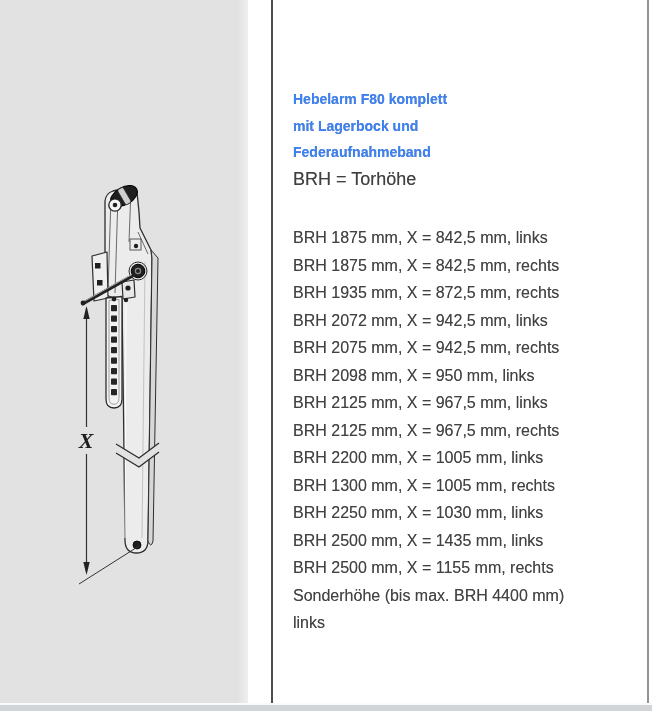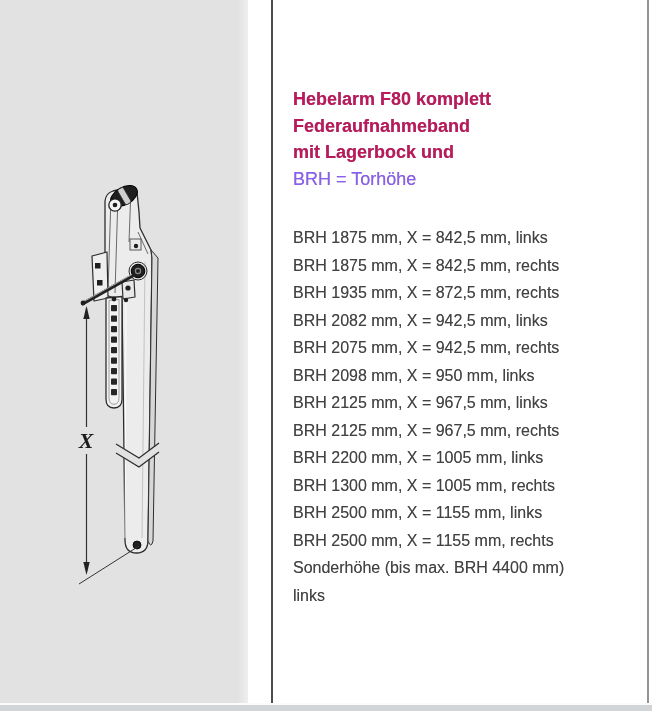--- a/index.html
+++ b/index.html
@@ -30,24 +30,24 @@
     border-top:2px solid #fbfbfb;
     box-sizing:content-box;
   }
   .content {
     position:absolute; left:293px; top:86px;
     color:#3d3d3d;
     text-shadow:0 0 0.5px rgba(70,70,70,0.6);
     white-space:nowrap;
   }
   .title-line {
-    font-size:18px; font-weight:bold; line-height:26.5px; color:#be185d;
+    font-size:14px; font-weight:bold; line-height:26.5px; color:#3b82f6;
   }
   .subtitle {
-    font-size:18px; line-height:26.5px; color:#8b5cf6;
+    font-size:18px; line-height:26.5px; color:#404040;
   }
   .spec-list {
     position:absolute; left:293px; top:224px;
     color:#424242; white-space:nowrap;
     text-shadow:0 0 0.5px rgba(70,70,70,0.55);
   }
   .spec-row { font-size:16px; line-height:27.5px; }
   svg { display:block; }
 </style>
 </head>
@@ -145,37 +145,38 @@
         <text x="86" y="448" text-anchor="middle" font-family="Liberation Serif, DejaVu Serif, serif" font-size="22" font-style="italic" font-weight="bold" fill="#1c1c1c" stroke="none">X</text>
       </g>
     </svg>
   </div>
   <div class="panel-fade"></div>
 
   <div class="divider"></div>
 
   <div class="content">
     <div class="title-line">Hebelarm F80 komplett</div>
+    <div class="title-line">mit Lagerbock und</div>
     <div class="title-line">Federaufnahmeband</div>
-    <div class="title-line">mit Lagerbock und</div>
     <div class="subtitle">BRH = Torhöhe</div>
   </div>
 
   <div class="spec-list">
     <div class="spec-row">BRH 1875 mm, X = 842,5 mm, links</div>
     <div class="spec-row">BRH 1875 mm, X = 842,5 mm, rechts</div>
     <div class="spec-row">BRH 1935 mm, X = 872,5 mm, rechts</div>
-    <div class="spec-row">BRH 2082 mm, X = 942,5 mm, links</div>
+    <div class="spec-row">BRH 2072 mm, X = 942,5 mm, links</div>
     <div class="spec-row">BRH 2075 mm, X = 942,5 mm, rechts</div>
     <div class="spec-row">BRH 2098 mm, X = 950 mm, links</div>
     <div class="spec-row">BRH 2125 mm, X = 967,5 mm, links</div>
     <div class="spec-row">BRH 2125 mm, X = 967,5 mm, rechts</div>
     <div class="spec-row">BRH 2200 mm, X = 1005 mm, links</div>
     <div class="spec-row">BRH 1300 mm, X = 1005 mm, rechts</div>
-    <div class="spec-row">BRH 2500 mm, X = 1155 mm, links</div>
+    <div class="spec-row">BRH 2250 mm, X = 1030 mm, links</div>
+    <div class="spec-row">BRH 2500 mm, X = 1435 mm, links</div>
     <div class="spec-row">BRH 2500 mm, X = 1155 mm, rechts</div>
     <div class="spec-row">Sonderhöhe (bis max. BRH 4400 mm)</div>
     <div class="spec-row">links</div>
   </div>
 
   <div class="right-edge"></div>
   <div class="bottom-bar"></div>
 </div>
 
 </body></html>

